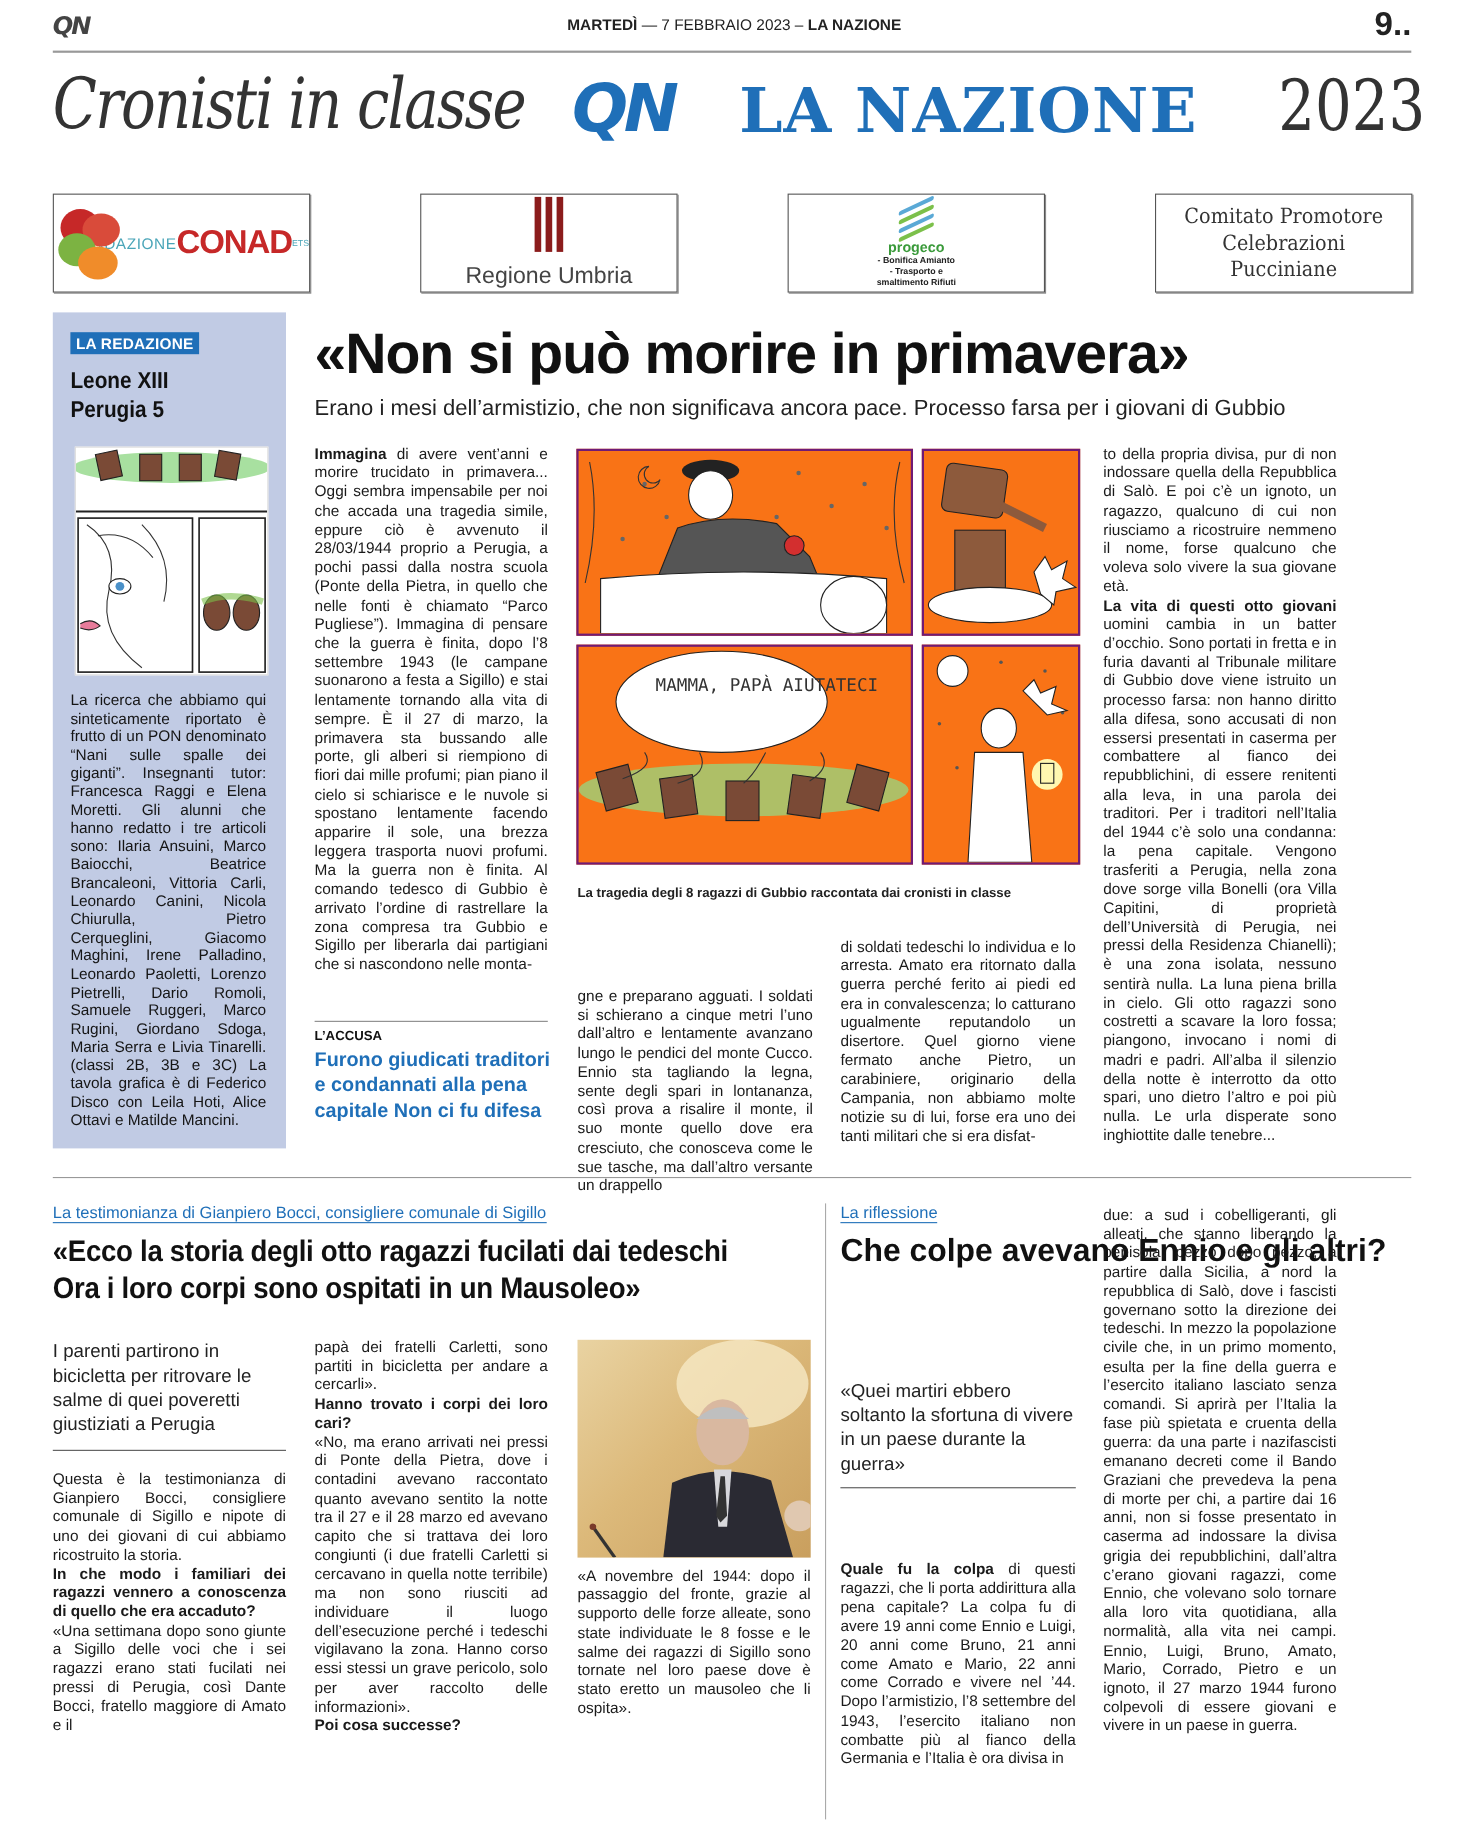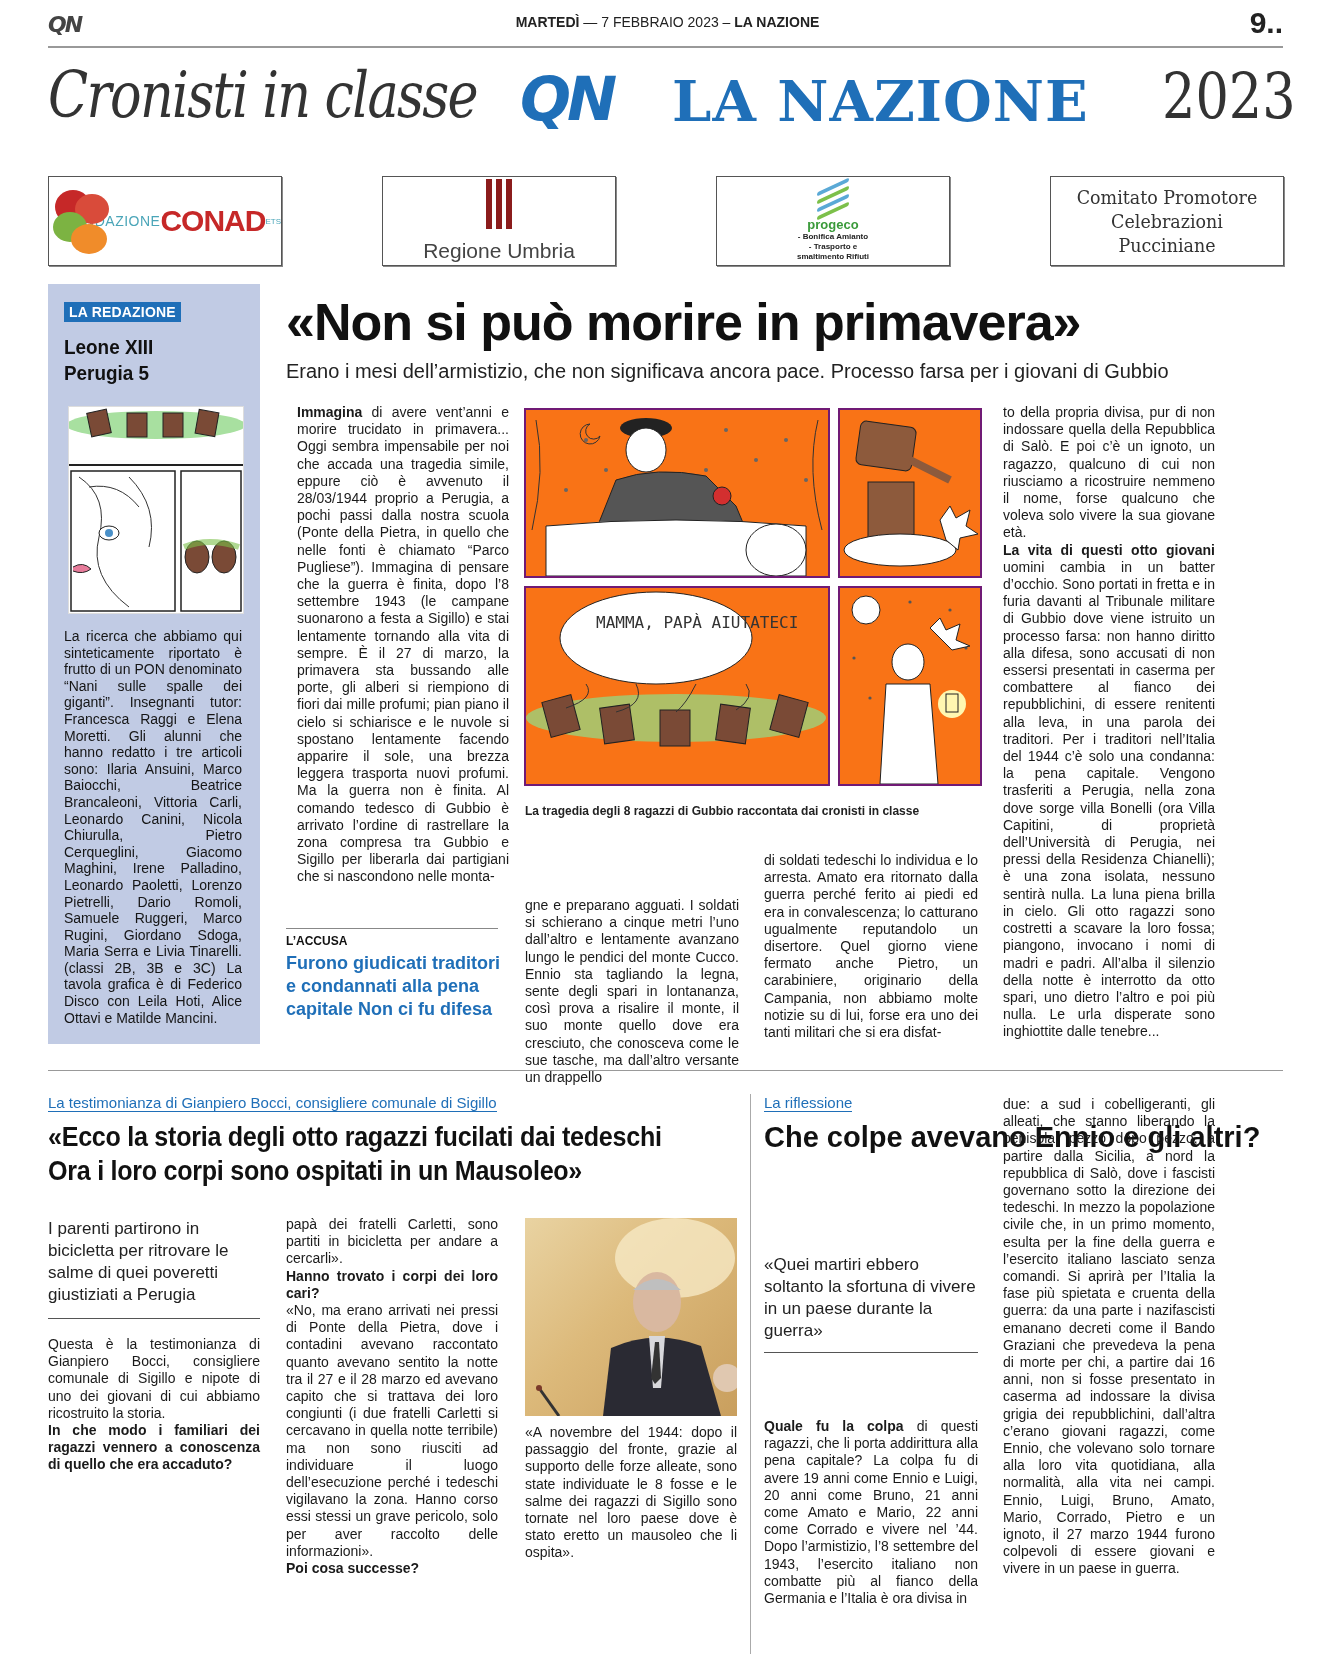--- a/index.html
+++ b/index.html
@@ -45,21 +45,21 @@
   .redazione-tag { left: 64px; top: 302px; background: #1f6fb8; color: #fff; font-weight: 700; font-size: 14px; padding: 2px 5px; letter-spacing: 0.2px; }
   .sidebar-school { left: 64px; top: 334px; font-size: 21px; font-weight: 900; line-height: 26px; color: #111; transform: scaleX(0.9); transform-origin: left; }
   .sidebar-img { left: 68px; top: 406px; width: 174px; height: 206px; background: #fff; border: 1px solid #ddd; overflow: hidden; }
   .sidebar-text { left: 64px; top: 628px; width: 178px; font-size: 14px; line-height: 16.6px; text-align: justify; color: #151515; hyphens: manual; }
   
   .headline { left: 286px; top: 292px; font-size: 52px; font-weight: 900; letter-spacing: -1px; color: #111; white-space: nowrap; }
   .subhead { left: 286px; top: 360px; font-size: 20px; color: #222; white-space: nowrap; }
   
   .col { font-size: 14px; line-height: 17.2px; text-align: justify; color: #1a1a1a; }
   .col b { font-weight: 700; }
-  .col1 { left: 297px; top: 404px; width: 212px; }
+  .col1 { left: 286px; top: 404px; width: 212px; }
   .accusa-rule { left: 286px; top: 928px; width: 212px; height: 1px; background: #888; }
   .accusa-kicker { left: 286px; top: 934px; font-size: 12px; font-weight: 700; color: #111; }
   .accusa-title { left: 286px; top: 952px; width: 220px; font-size: 18px; font-weight: 700; line-height: 23px; color: #1f6fb8; }
   .comic { left: 520px; top: 404px; width: 460px; height: 388px; background: #fff; }
   .comic-panel { position: absolute; border: 2px solid #701a75; background: #f97316; overflow: hidden; }
   .comic-caption { left: 525px; top: 804px; font-size: 12px; font-weight: 700; color: #222; }
   .col2 { left: 525px; top: 852px; width: 214px; margin-top: 45px; }
   .col3 { left: 764px; top: 852px; width: 214px; }
   .col4 { left: 1003px; top: 404px; width: 212px; }
   .bottomrule { left: 48px; right: 52px; top: 1070px; height: 1px; background: #999; }
@@ -257,20 +257,21 @@
 <div class="abs kicker-link k1">La testimonianza di Gianpiero Bocci, consigliere comunale di Sigillo</div>
 <div class="abs h2">
   <div>«Ecco la storia degli otto ragazzi fucilati dai tedeschi</div>
   <div>Ora i loro corpi sono ospitati in un Mausoleo»</div>
 </div>
 <div class="abs standfirst">I parenti partirono in bicicletta per ritrovare le salme di quei poveretti giustiziati a Perugia</div>
 <div class="abs sf-rule"></div>
 <div class="abs col col5">
   <span>Questa è la testimonianza di Gianpiero Bocci, consigliere comunale di Sigillo e nipote di uno dei giovani di cui abbiamo ricostruito la storia.</span><br>
   <b>In che modo i familiari dei ragazzi vennero a conoscenza di quello che era accaduto?</b><br>
+  <span>«Una settimana dopo sono giunte a Sigillo delle voci che i sei ragazzi erano stati fucilati nei pressi di Perugia, così Dante Bocci, fratello maggiore di Amato e il</span>
 </div>
 <div class="abs col col6">
   <span>papà dei fratelli Carletti, sono partiti in bicicletta per andare a cercarli».</span><br>
   <b>Hanno trovato i corpi dei loro cari?</b><br>
   <span>«No, ma erano arrivati nei pressi di Ponte della Pietra, dove i contadini avevano raccontato quanto avevano sentito la notte tra il 27 e il 28 marzo ed avevano capito che si trattava dei loro congiunti (i due fratelli Carletti si cercavano in quella notte terribile) ma non sono riusciti ad individuare il luogo dell’esecuzione perché i tedeschi vigilavano la zona. Hanno corso essi stessi un grave pericolo, solo per aver raccolto delle informazioni».</span><br>
   <b>Poi cosa successe?</b>
 </div>
 <div class="abs photo">
   <svg width="212" height="198" viewBox="0 0 212 198">
     <ellipse cx="150" cy="40" rx="60" ry="40" fill="#f6e8c4" opacity="0.8"></ellipse>

